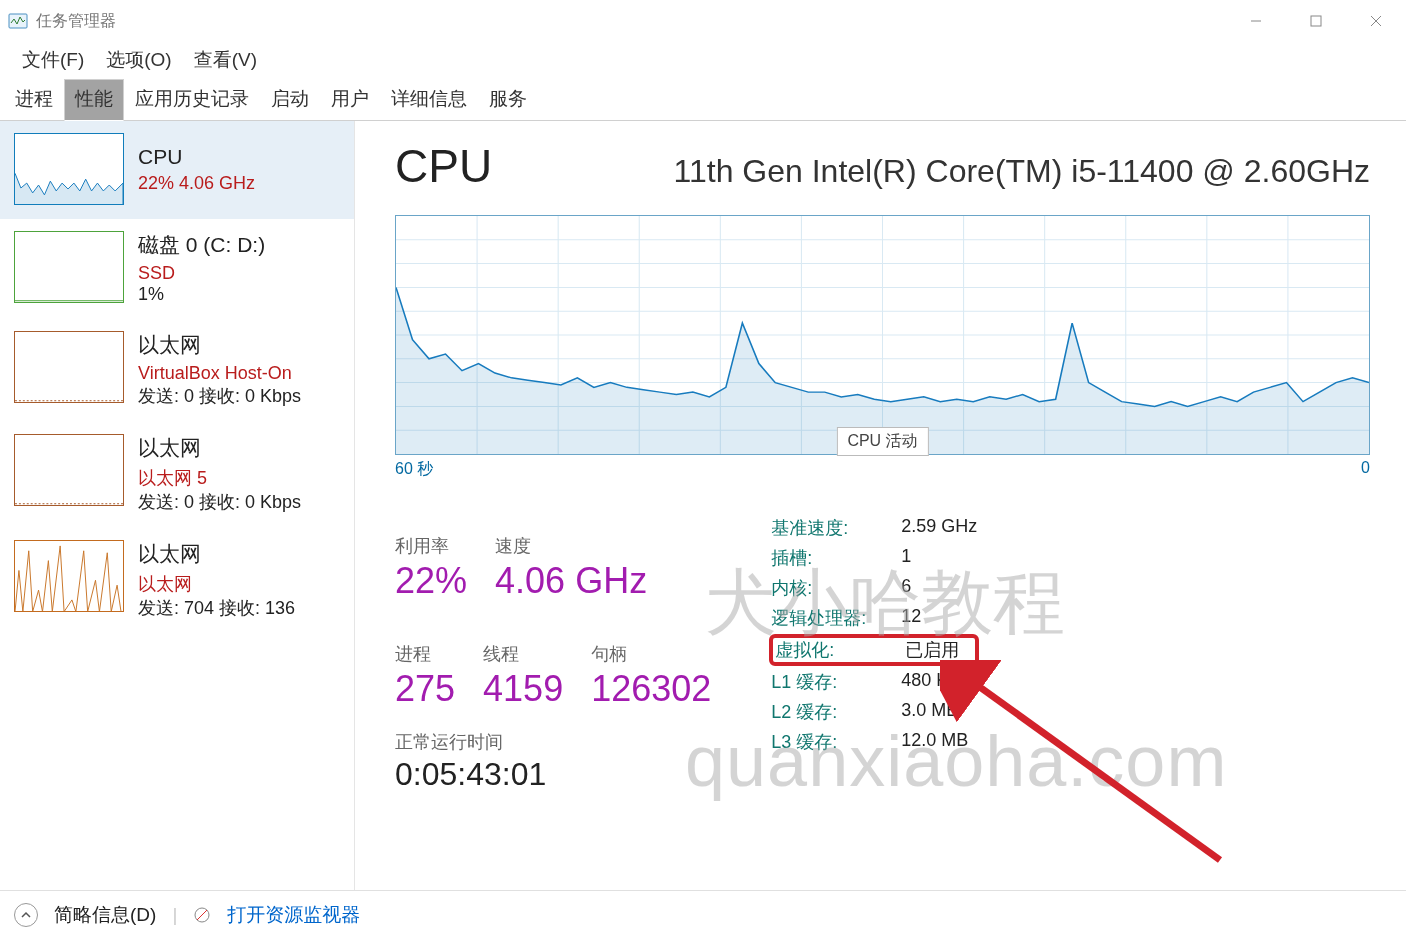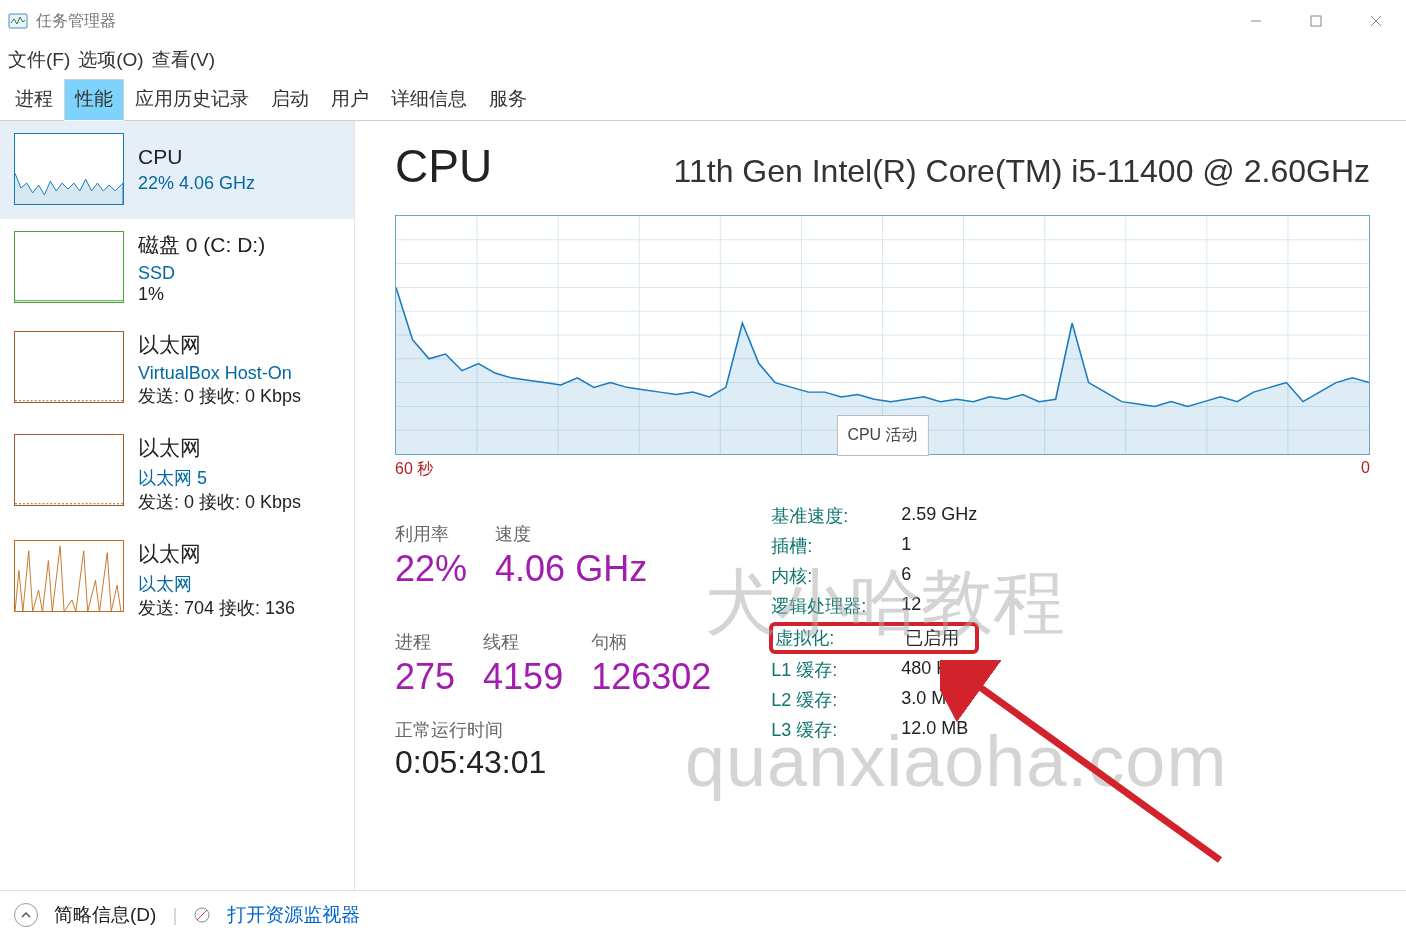--- a/index.html
+++ b/index.html
@@ -5,54 +5,54 @@
   * { box-sizing: border-box; margin: 0; padding: 0; }
   body { font-family: "Segoe UI", "Microsoft YaHei", Arial, sans-serif; background: #fff; color: #222; width: 1406px; height: 935px; overflow: hidden; position: relative; }
   
   .titlebar { height: 42px; display: flex; align-items: center; padding: 0 8px; }
   .titlebar .app-icon { width: 20px; height: 20px; margin-right: 8px; }
   .titlebar .title { font-size: 16px; color: #777; }
   .win-controls { position: absolute; right: 0; top: 0; display: flex; }
   .win-controls .btn { width: 60px; height: 42px; display: flex; align-items: center; justify-content: center; color: #999; font-size: 16px; }
   .win-controls svg { stroke: #888; fill: none; stroke-width: 1; }
   
-  .menubar { height: 36px; display: flex; align-items: center; padding: 0 4px; gap: 0; font-size: 19px; color: #333; border-bottom: 0; }
+  .menubar { height: 36px; display: flex; align-items: center; padding: 0 18px; gap: 14px; font-size: 19px; color: #333; border-bottom: 0; }
   .menubar span { padding: 4px 4px; }
   
   .tabstrip { display: flex; border-bottom: 1px solid #d0d0d0; padding-left: 4px; font-size: 19px; }
   .tabstrip .tab { padding: 6px 10px 8px; border: 1px solid transparent; border-bottom: none; position: relative; top: 1px; color: #333; }
-  .tabstrip .tab.active { background: #7dd3fc; border-color: #d0d0d0; border-bottom: 1px solid #fff; }
+  .tabstrip .tab.active { background: #a3a3a3; border-color: #d0d0d0; border-bottom: 1px solid #fff; }
   
   .body { display: flex; height: calc(935px - 42px - 36px - 40px - 48px); }
   .sidebar { width: 355px; border-right: 1px solid #e5e5e5; overflow-y: auto; position: relative; }
   .sidebar::-webkit-scrollbar { width: 20px; }
   .sidebar::-webkit-scrollbar-track { background: #f0f0f0; }
   .sidebar::-webkit-scrollbar-thumb { background: #c0c0c0; }
   .side-item { display: flex; padding: 12px 10px 14px 14px; gap: 14px; border-bottom: 0; }
   .side-item.selected { background: #e6eff7; }
   .side-thumb { width: 110px; height: 72px; border: 1px solid #117dbb; background: #fff; position: relative; overflow: hidden; flex-shrink: 0; }
   .side-thumb.mem { border-color: #952c8d; }
   .side-thumb.disk { border-color: #4da33b; }
   .side-thumb.eth  { border-color: #a65b2c; }
   .side-thumb.eth.active { border-color: #c36b1f; }
   .side-thumb svg { position: absolute; inset: 0; }
   .side-info { display: flex; flex-direction: column; justify-content: center; font-size: 19px; }
   .side-title { font-size: 21px; margin-bottom: 4px; }
-  .side-sub { font-size: 18px; color: #0369a1; white-space: nowrap; }
+  .side-sub { font-size: 18px; color: #b91c1c; white-space: nowrap; }
   .side-sub2 { font-size: 18px; color: #222; white-space: nowrap; }
   
   .main { flex: 1; padding: 18px 36px 0 40px; position: relative; }
   .main-header { display: flex; justify-content: space-between; align-items: baseline; margin-bottom: 22px; }
   .main-title { font-size: 46px; font-weight: 400; }
   .main-name { font-size: 32px; color: #333; }
   .chart-labels { display: flex; justify-content: space-between; font-size: 16px; color: #666; margin-bottom: 4px; }
   .chart { border: 1px solid #6aa5c8; height: 240px; position: relative; }
   .chart svg { position: absolute; inset: 0; width: 100%; height: 100%; }
-  .chart-tooltip { position: absolute; left: 50%; bottom: -2px; transform: translateX(-50%); background: #fff; border: 1px solid #bbb; padding: 9px 10px; font-size: 16px; color: #444; }
-  .chart-bottom { display: flex; justify-content: space-between; font-size: 16px; color: #b91c1c; margin-top: 4px; margin-bottom: 22px; }
+  .chart-tooltip { position: absolute; left: 50%; bottom: -2px; transform: translateX(-50%); background: #fff; border: 1px solid #bbb; padding: 3px 10px; font-size: 16px; color: #444; }
+  .chart-bottom { display: flex; justify-content: space-between; font-size: 16px; color: #0369a1; margin-top: 4px; margin-bottom: 34px; }
   .stats-row { display: flex; gap: 60px; }
   .stats-left { display: flex; flex-direction: column; gap: 14px; }
   .lg-block { display: flex; gap: 28px; margin-bottom: 6px; margin-top: 20px; }
   .lg-item .lbl { font-size: 18px; color: #666; margin-bottom: 2px; }
   .lg-item .val { font-size: 36px; color: #a21caf; }
   .uptime .lbl { font-size: 18px; color: #666; margin-bottom: 2px; }
   .uptime .val { font-size: 32px; color: #222; }
   .stats-right { font-size: 18px; margin-top:2px; }
   .stats-right .row { display: flex; margin-bottom: 6px; }
   .stats-right .row .k { width: 130px; color: #0f766e; }

